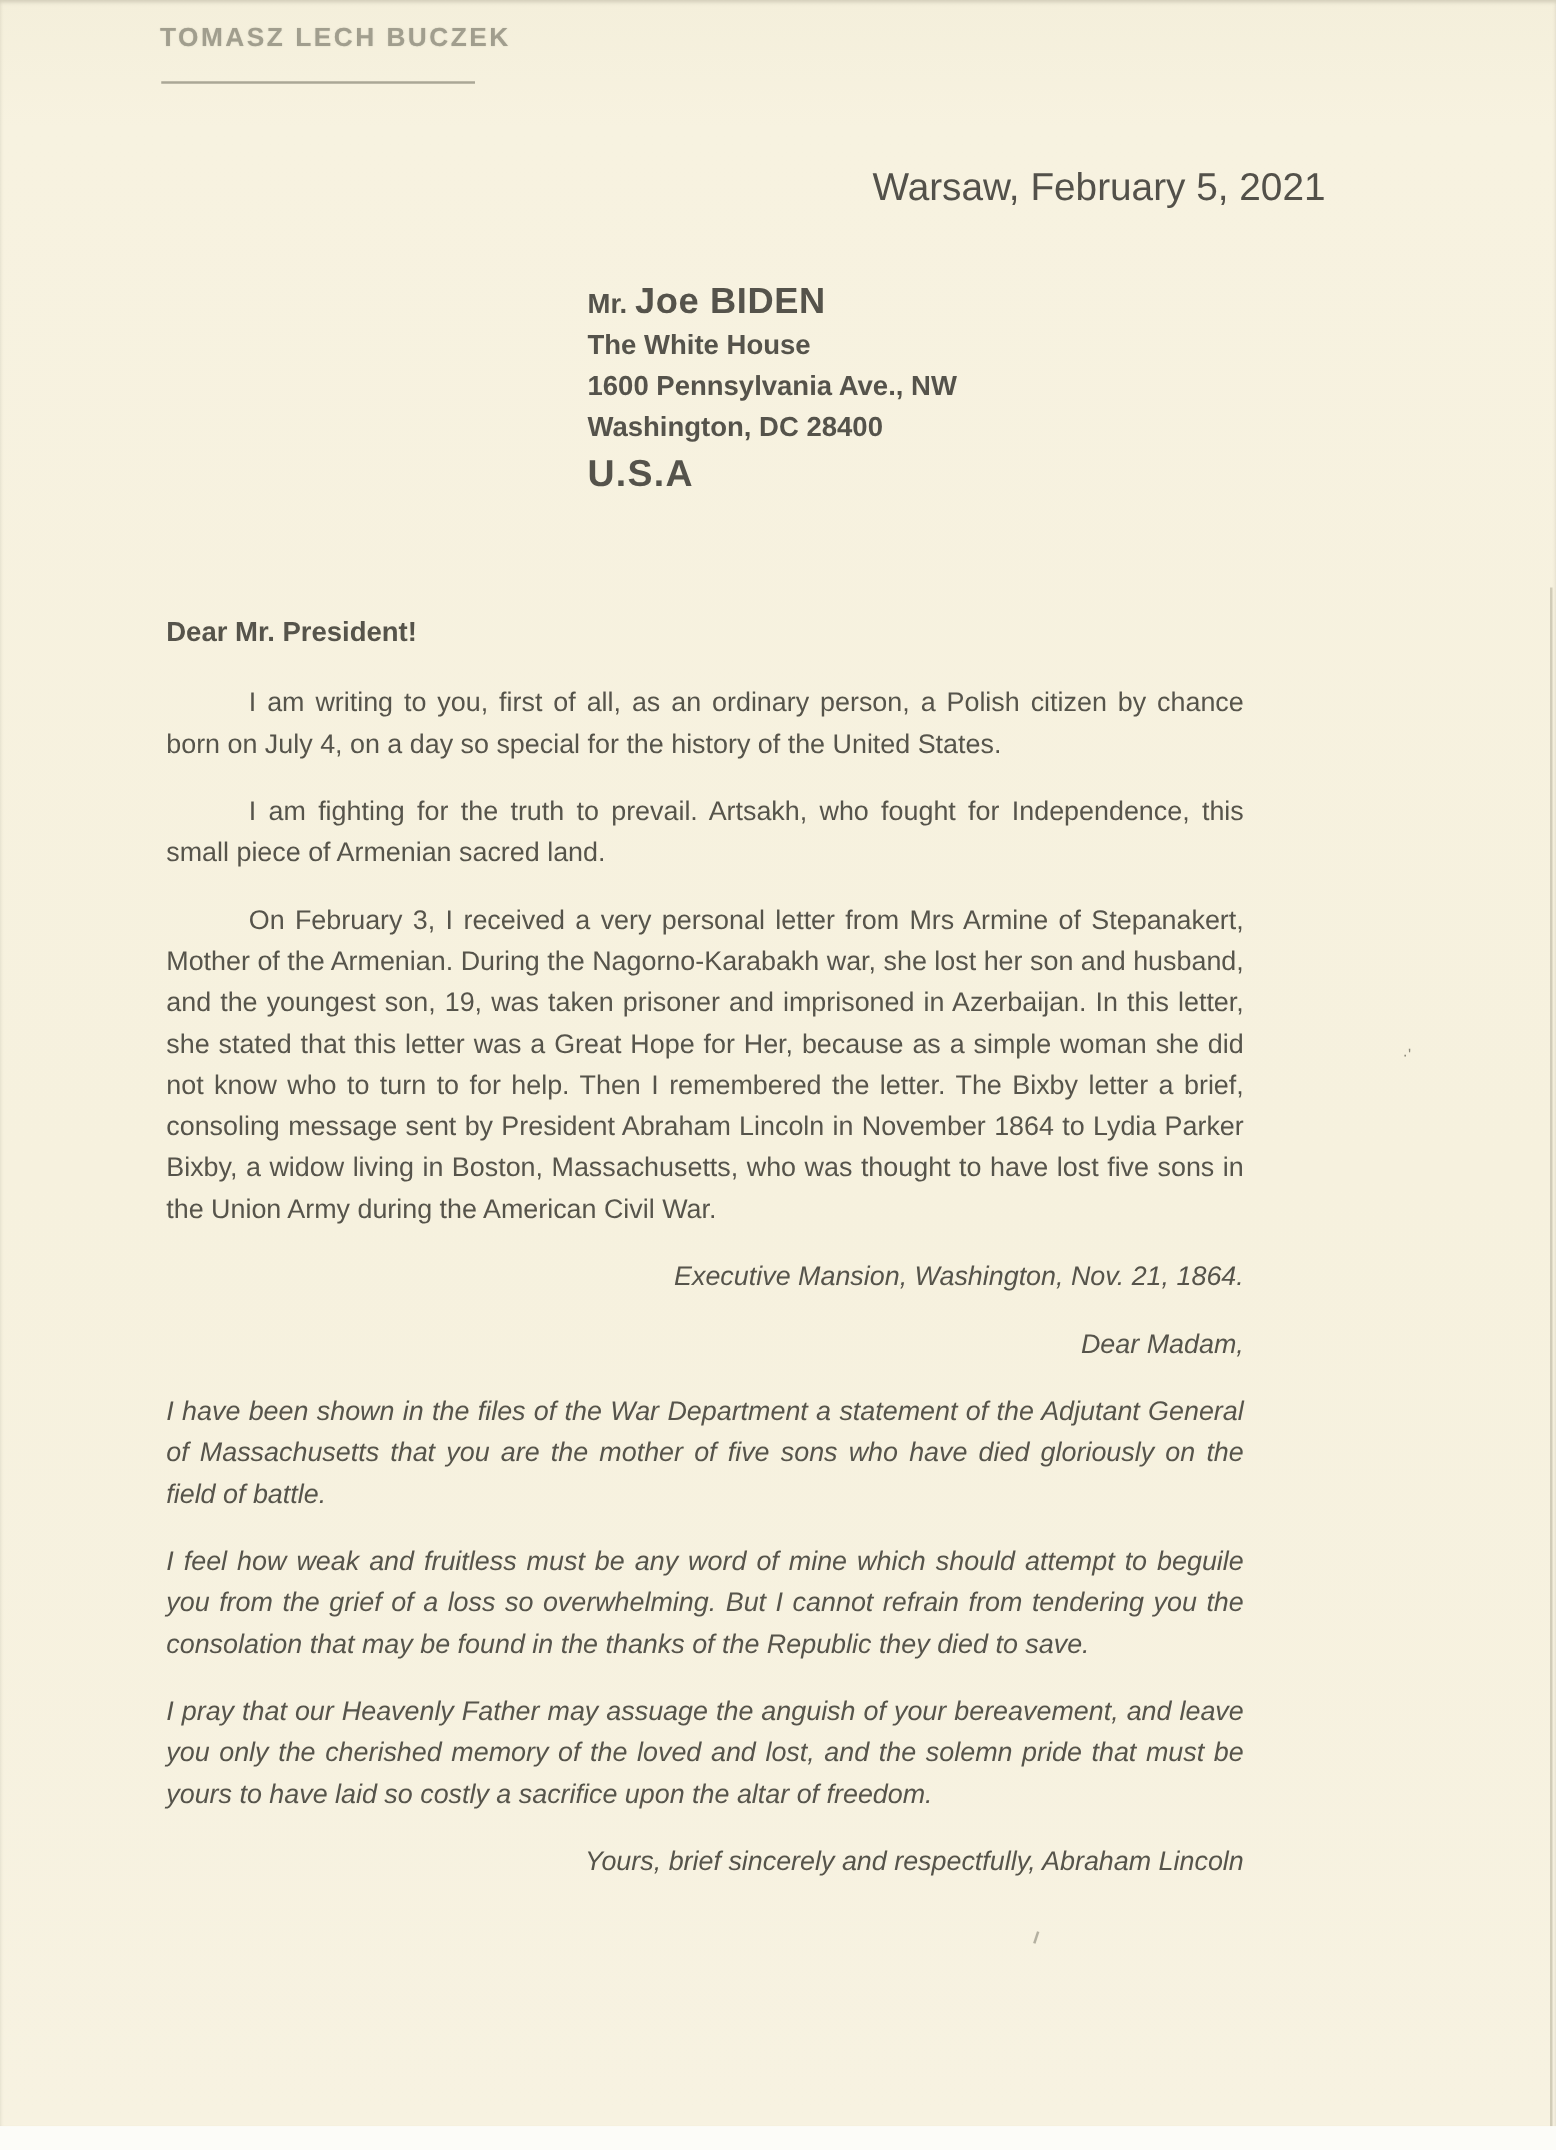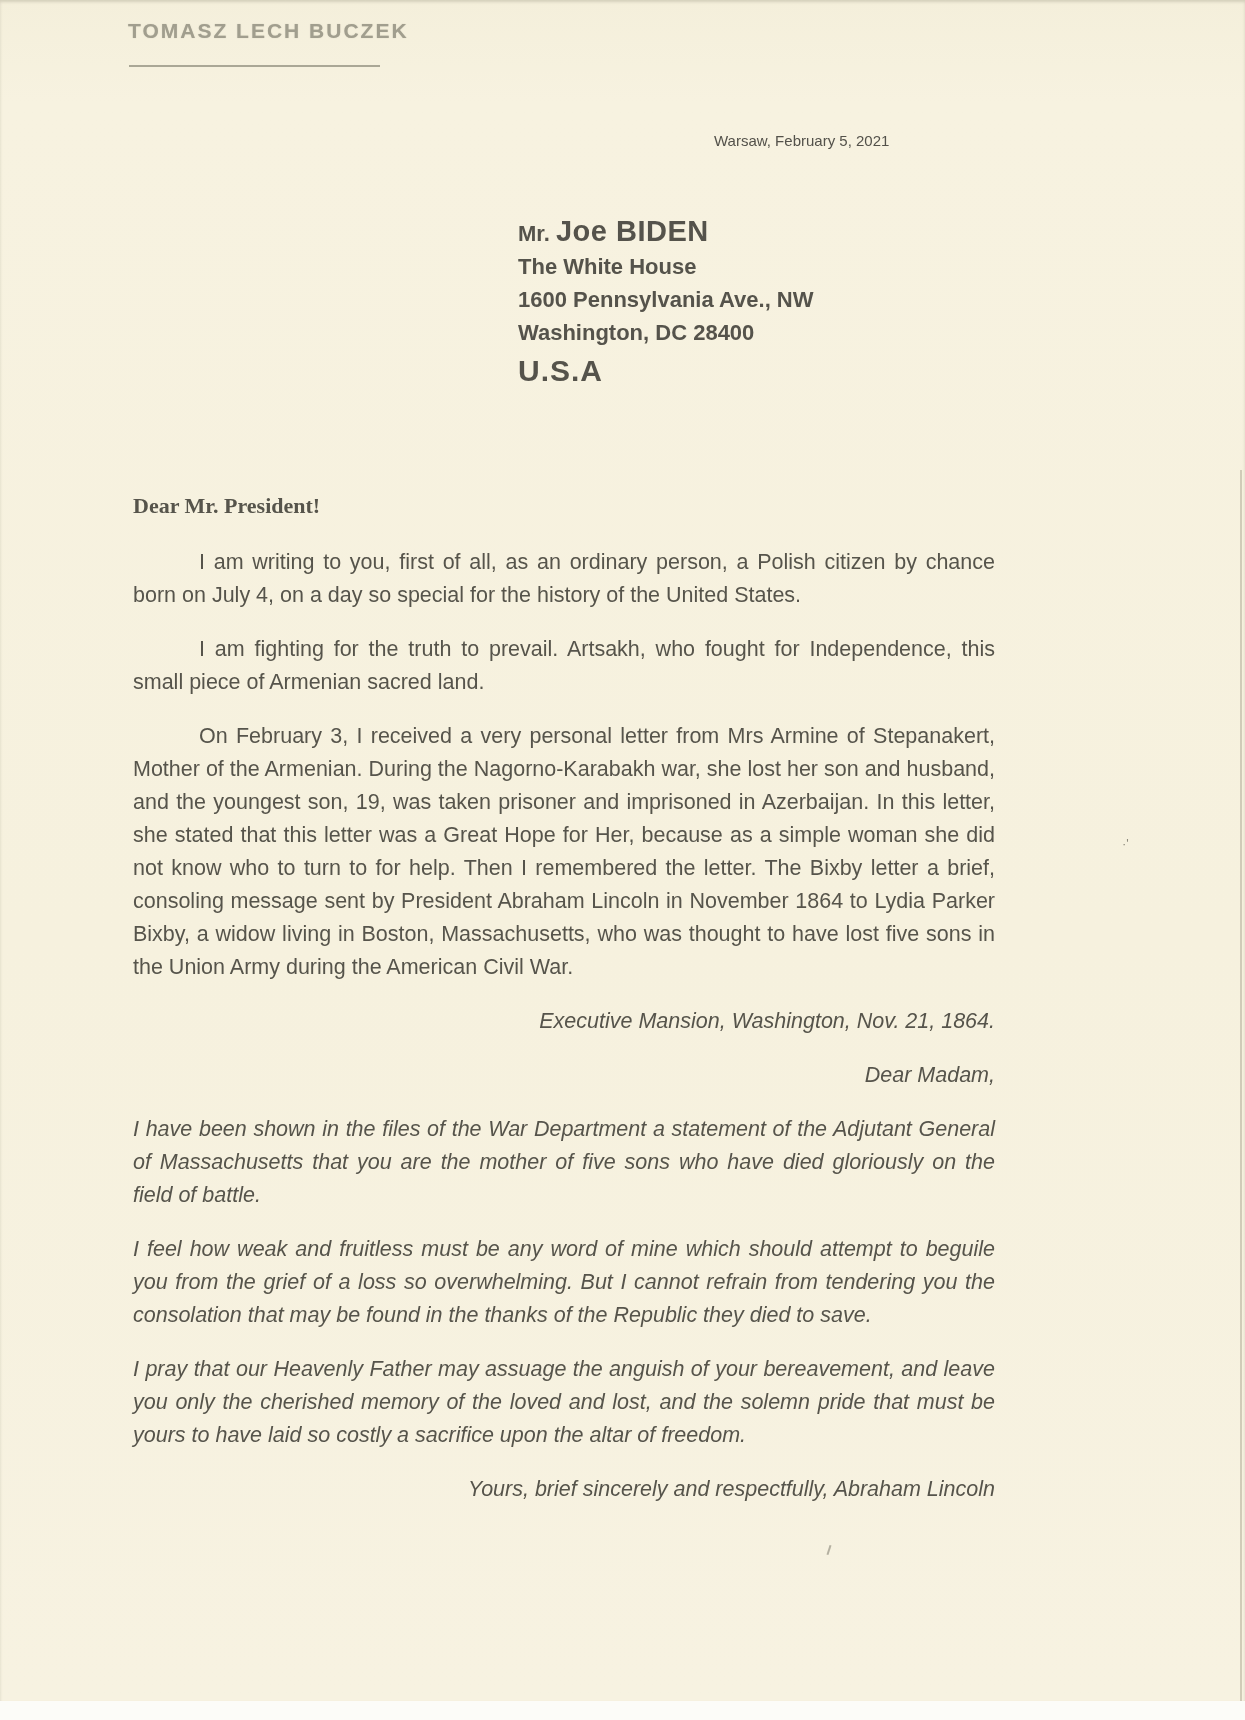--- a/index.html
+++ b/index.html
@@ -42,49 +42,47 @@
     text-shadow: 0 0 1px rgba(160,157,142,.5);
   }
   .letterhead-rule {
     position: absolute;
     left: 129px; top: 65px;
     width: 251px; height: 2px;
     background: #aaa796;
   }
   .dateline {
     position: absolute;
-    left: 714px; top: 132px;
-    font-size: 15px;
+    left: 698px; top: 132px;
+    font-size: 31px;
     color: #53514a;
   }
   .recipient {
     position: absolute;
-    left: 470px; top: 215px;
+    left: 470px; top: 225px;
     color: #55534b;
     font-weight: bold;
     font-size: 22px;
     line-height: 33px;
-    margin-left: 48px;
   }
   .recipient .prefix { font-size: 22px; }
   .recipient .big-name { font-size: 29px; letter-spacing: .5px; }
   .recipient .country { font-size: 30px; line-height: 44px; letter-spacing: 1px; }
   .content {
     position: absolute;
     left: 133px; top: 489px;
     width: 862px;
     color: #56544b;
     font-size: 21.5px;
     line-height: 33px;
   }
   .greeting {
     font-weight: bold;
     font-size: 22px;
     margin: 0 0 24px 0;
-    font-family: Liberation Serif, serif;
   }
   .content p {
     margin: 0 0 21px 0;
     text-align: justify;
   }
   .content p.indent { text-indent: 66px; }
   .content p.quoted { font-style: italic; text-indent: 0; }
   .content p.no-just { text-align: right; }
   .speck-1 {
     position: absolute;

